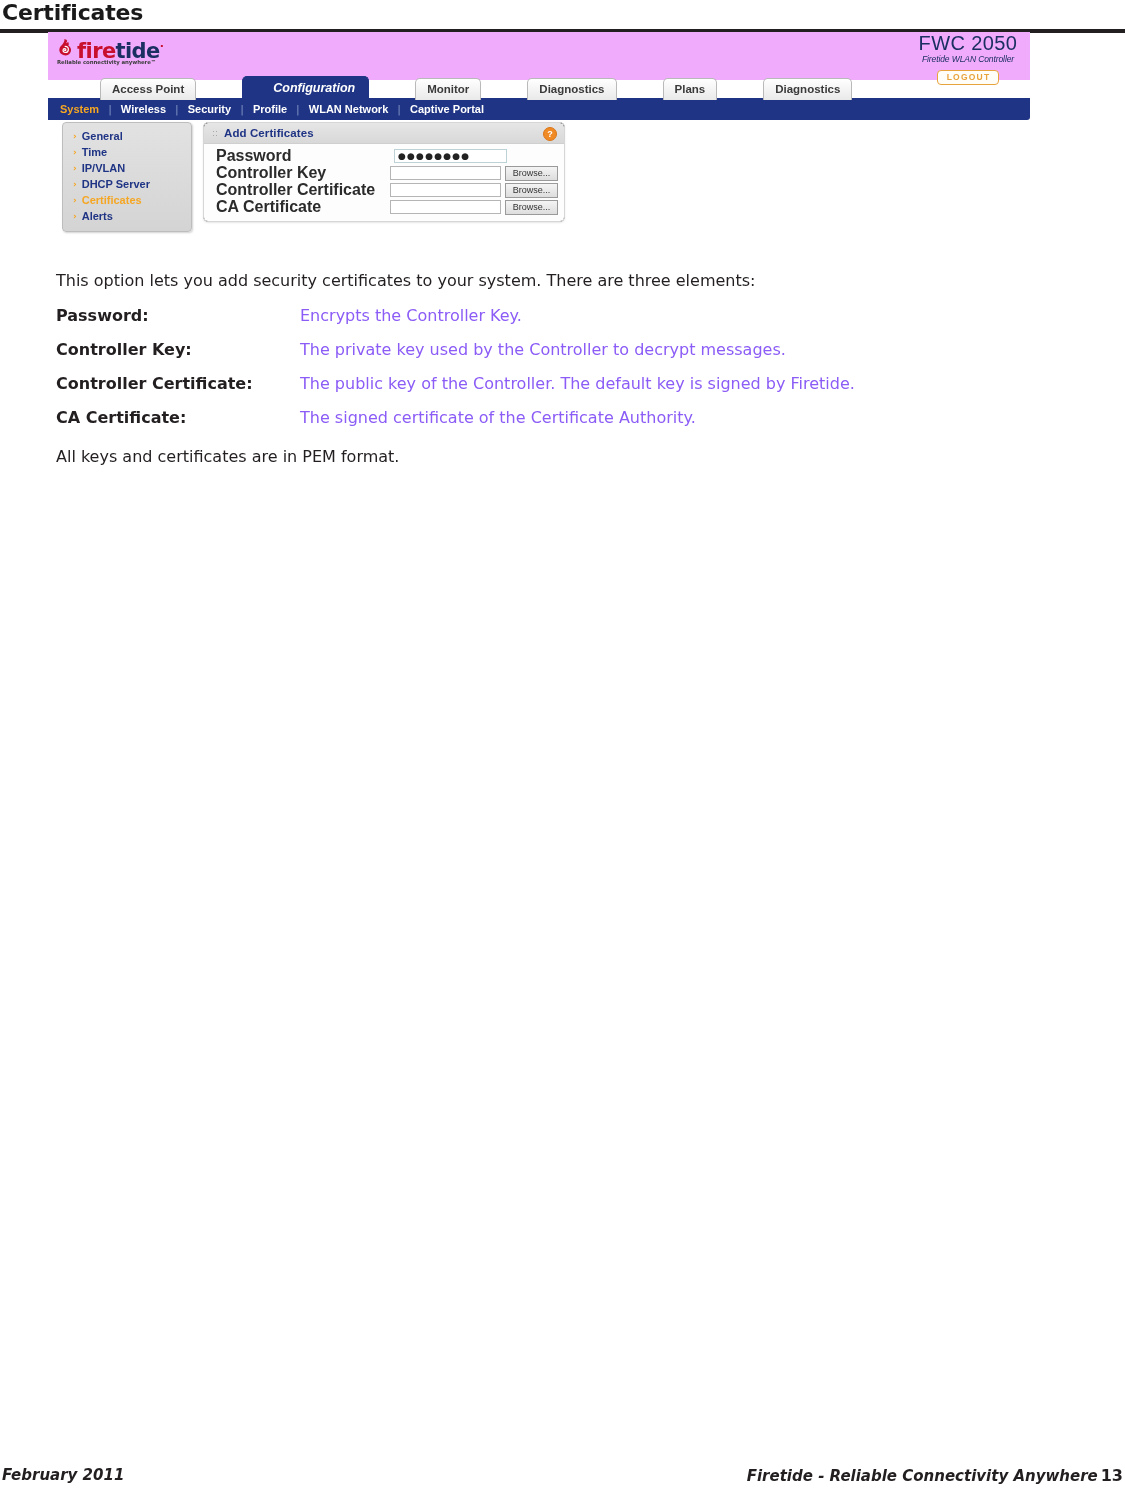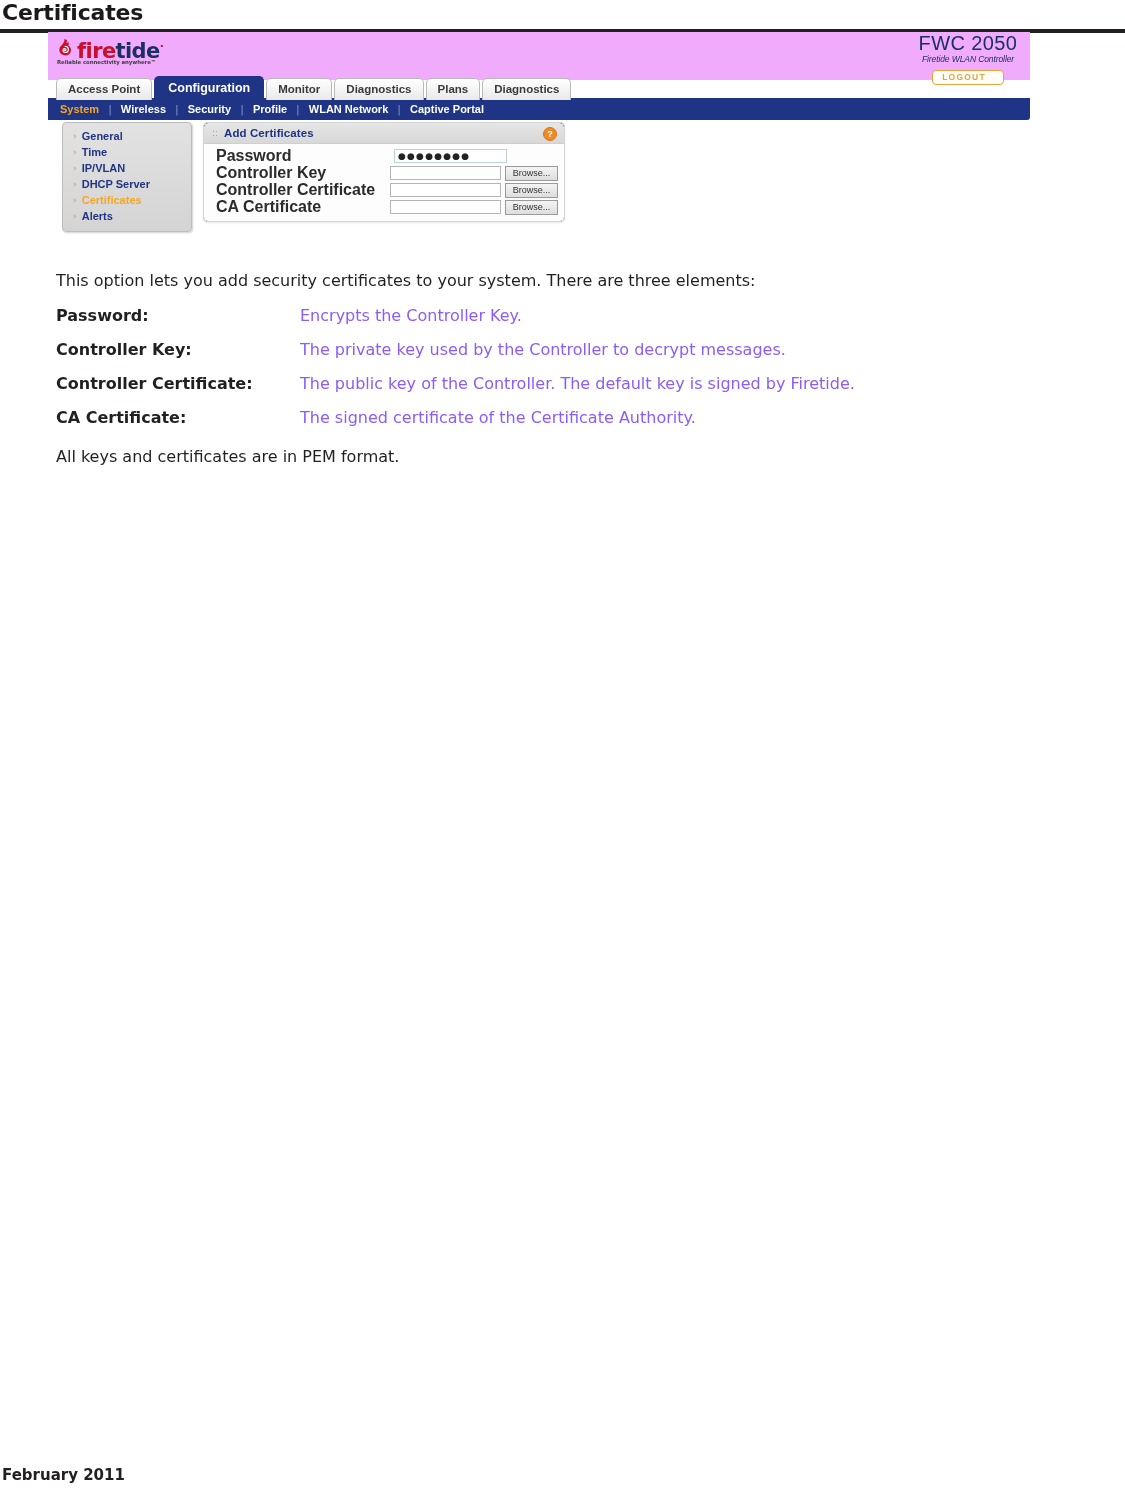--- a/index.html
+++ b/index.html
@@ -118,21 +118,21 @@
     color: #1b2f63;
     letter-spacing: -0.1px;
     line-height: 11px;
     white-space: nowrap;
     font-family: "Liberation Sans", sans-serif;
     font-style: italic;
   }
   .logout-btn {
     display: inline-block;
     margin-top: 2px;
-    padding: 1px 17px 2px 9px;
+    padding: 1px 8px 2px 9px;
     border: 1px solid #e8a33d;
     border-radius: 4px;
     color: #e8a33d;
     font-size: 8.5px;
     font-weight: bold;
     letter-spacing: 1.2px;
     background: #fffdf7;
     font-family: "Liberation Sans", sans-serif;
   }
 
@@ -152,27 +152,29 @@
     font-size: 11.5px;
     font-weight: bold;
     color: #3a3a3a;
     background: linear-gradient(#ffffff, #e9e9e9);
     border: 1px solid #b9b9b9;
     border-bottom: none;
     border-radius: 5px 5px 0 0;
     line-height: 14px;
     white-space: nowrap;
     font-family: "Liberation Sans", sans-serif;
+    margin-left: 44px;
   }
   .tab.active {
     color: #ffffff;
     background: #1f3484;
     border-color: #1f3484;
-    padding: 4px 13px 5px 13px;
+    padding: 4px 13px 5px 30px;
     font-size: 12.5px;
+    font-style: italic;
   }
 
   
   .subnav {
     position: absolute;
     left: 0;
     top: 66px;
     width: 982px;
     height: 22px;
     background: #1f3484;
@@ -393,20 +395,21 @@
     left: 0;
     bottom: 16px;
     width: 1125px;
     height: 22px;
   }
   .footer-left {
     position: absolute;
     left: 2px;
     top: 0;
     font-size: 15px;
+    font-style: italic;
     font-weight: bold;
     color: #231f20;
     font-family: "DejaVu Sans", sans-serif;
   }
   .footer-right {
     position: absolute;
     right: 2px;
     top: 0;
     font-size: 15px;
     font-style: italic;
@@ -564,13 +567,14 @@
   <div class="def-row">
     <div class="def-term">CA Certificate:</div>
     <div class="def-desc">The signed certificate of the Certificate Authority.</div>
   </div>
 
   <div class="closing-line">All keys and certificates are in PEM format.</div>
 </div>
 
 <div class="footer">
   <span class="footer-left">February 2011</span>
+  <span class="footer-right"><span>Firetide - Reliable Connectivity Anywhere</span><span class="footer-page">13</span></span>
 </div>
 
 </body></html>

